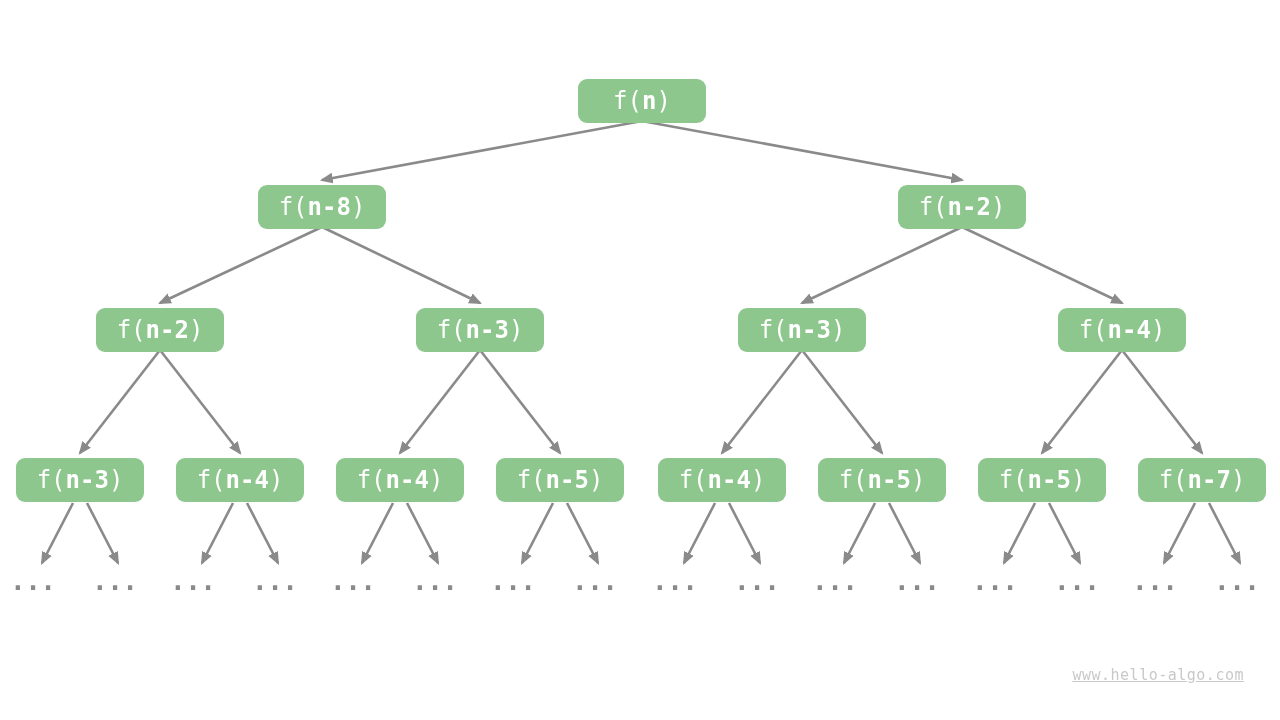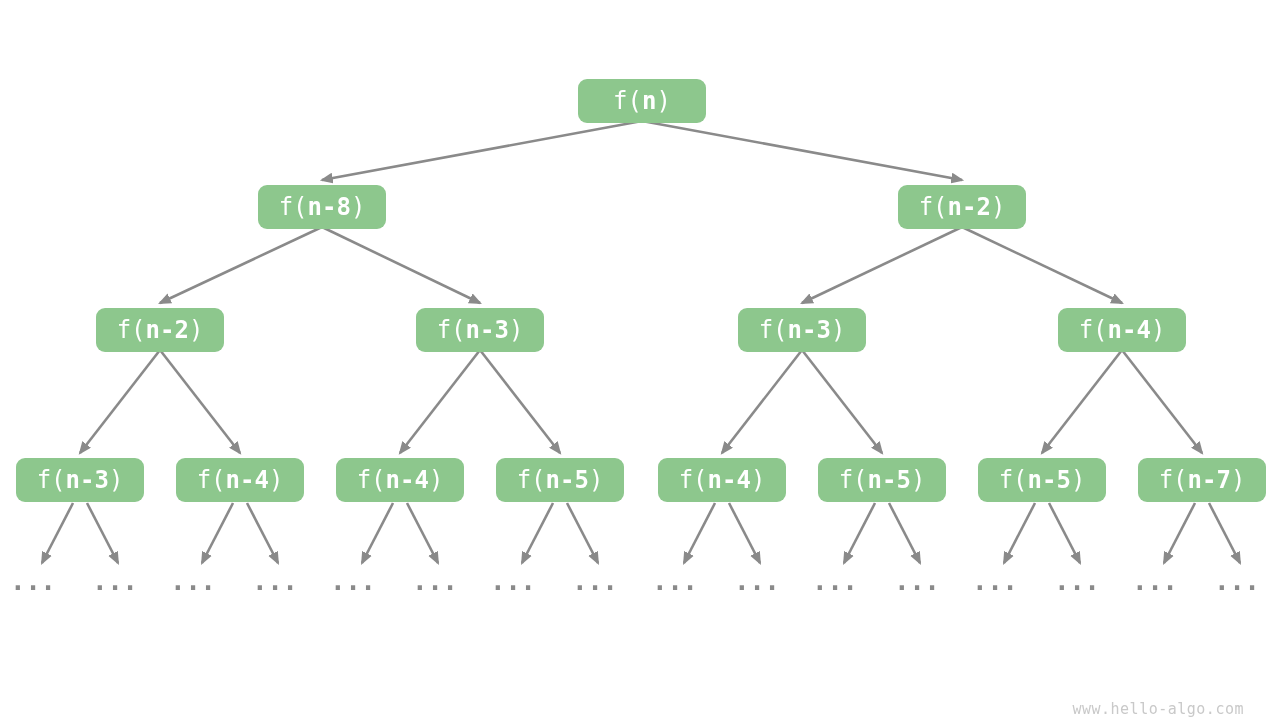--- a/index.html
+++ b/index.html
@@ -28,25 +28,26 @@
     width: 96px;
     text-align: center;
     font-family: "DejaVu Sans", sans-serif;
     font-weight: bold;
     font-size: 24px;
     letter-spacing: 6px;
     color: var(--arrow);
   }
   .watermark {
     position: absolute;
-    right: 36px; top: 700px;
+    right: 36px; top: 666px;
     font-size: 15px;
     letter-spacing: 0.5px;
     color: var(--watermark);
     font-family: "DejaVu Sans Mono", monospace;
+    text-decoration: underline;
   }
 </style>
 </head>
 <body style="background: rgb(255, 255, 255);">
 
 <div class="stage">
   <svg class="layer" width="1280" height="720">
     <defs>
       <marker id="arrow" viewBox="0 0 12 10" refX="10" refY="5" markerWidth="13" markerHeight="11" orient="auto" markerUnits="userSpaceOnUse">
         <path d="M0,0 L12,5 L0,10 z" fill="#8a8a8a"></path>

